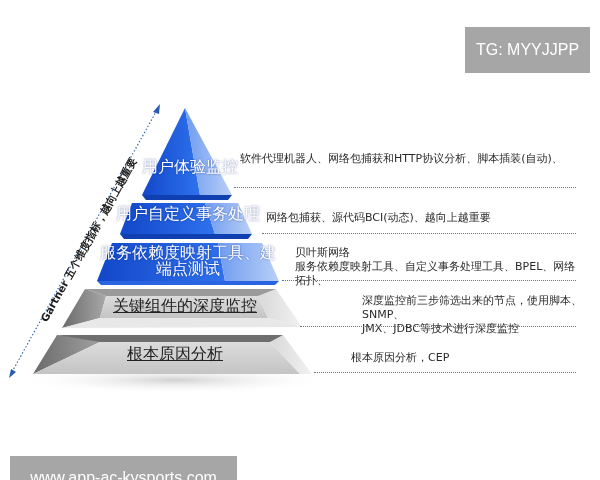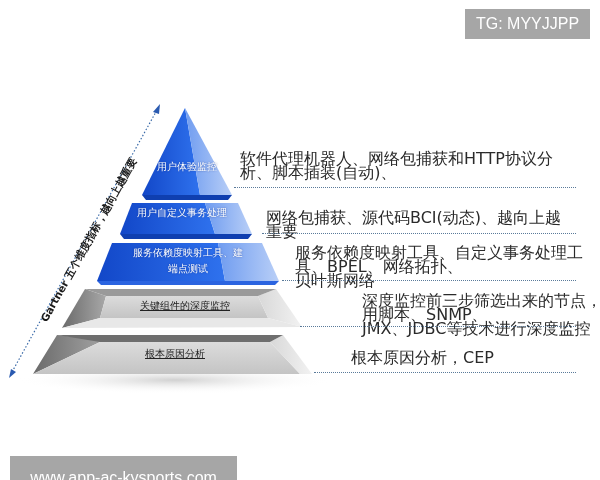--- a/index.html
+++ b/index.html
@@ -1,23 +1,23 @@
 <!DOCTYPE html>
 <html><head>
 <meta charset="utf-8">
 <style>
   html, body { margin:0; padding:0; }
   body { width:600px; height:480px; background:#ffffff; position:relative; overflow:hidden;
          font-family:"DejaVu Sans", "Liberation Sans", sans-serif; }
   .stage { position:absolute; left:0; top:0; width:600px; height:480px; }
   svg.pyr { position:absolute; left:0; top:0; }
-  .tier-label { position:absolute; text-align:center; font-size:10px; line-height:16px; white-space:nowrap; }
+  .tier-label { position:absolute; text-align:center; font-size:16px; line-height:16px; white-space:nowrap; }
   .tier-label.blue { color:#ffffff; text-shadow:0 0 2px rgba(0,30,120,0.6); }
   .tier-label.gray { color:#222222;text-decoration:underline; }
-  .desc { position:absolute; font-size:16px; line-height:14px; color:#2a2a2a; }
+  .desc { position:absolute; font-size:11px; line-height:14px; color:#2a2a2a; }
   .dotline { position:absolute; height:0; border-top:1px dotted #5a7a9a; }
   .axis-label { position:absolute; font-size:10.5px; font-weight:bold; color:#1a1a1a;
                 white-space:nowrap; transform-origin:0 0; }
   .badge { position:absolute; background:#a6a6a6; color:#ffffff; font-size:16px;
            font-family:"Liberation Sans", sans-serif; display:flex; align-items:center; justify-content:center; }
 </style>
 </head>
 <body>
 
 <div class="stage">
@@ -88,50 +88,50 @@
     <g>
       <line x1="12" y1="372" x2="157" y2="110" stroke="#3a6aa8" stroke-width="1.2" stroke-dasharray="1.5,2"></line>
       <polygon points="160,104 153,112 159,114" fill="#2a5ab0"></polygon>
       <polygon points="9,378 11,369 16,372" fill="#2a5ab0"></polygon>
     </g>
   </svg>
 
   <div class="axis-label" style="left:38px; top:318px; transform:rotate(-61deg);">Gartner 五个维度指标，越向上越重要</div>
 
   <div class="tier-label blue" style="left:142px; top:159px; width:90px;">用户体验监控</div>
-  <div class="tier-label blue" style="left:116px; top:206px; width:132px;font-family:Liberation Mono, monospace;">用户自定义事务处理</div>
+  <div class="tier-label blue" style="left:116px; top:206px; width:132px;">用户自定义事务处理</div>
   <div class="tier-label blue" style="left:97px; top:245px; width:182px;">
     <div>服务依赖度映射工具、建</div>
     <div>端点测试</div>
   </div>
   <div class="tier-label gray" style="left:80px; top:298px; width:210px;">关键组件的深度监控</div>
   <div class="tier-label gray" style="left:60px; top:346px; width:230px;">根本原因分析</div>
 
   <div class="desc" style="left:240px; top:152px; width:330px;">
     <div>软件代理机器人、网络包捕获和HTTP协议分析、脚本插装(自动)、</div>
   </div>
   <div class="dotline" style="left:234px; top:187px; width:342px;"></div>
 
   <div class="desc" style="left:266px; top:211px; width:310px;">
     <div>网络包捕获、源代码BCI(动态)、越向上越重要</div>
   </div>
   <div class="dotline" style="left:262px; top:233px; width:314px;"></div>
 
   <div class="desc" style="left:295px; top:246px; width:290px;">
+    <div>贝叶斯网络</div>
     <div>服务依赖度映射工具、自定义事务处理工具、BPEL、网络拓扑、</div>
-    <div>贝叶斯网络</div>
   </div>
   <div class="dotline" style="left:282px; top:280px; width:294px;"></div>
 
   <div class="desc" style="left:322px; top:294px; width:260px;margin-left:40px;">
     <div>深度监控前三步筛选出来的节点，使用脚本、SNMP、</div>
     <div>JMX、JDBC等技术进行深度监控</div>
   </div>
   <div class="dotline" style="left:300px; top:326px; width:276px;"></div>
 
   <div class="desc" style="left:351px; top:351px; width:220px;">
     <div>根本原因分析，CEP</div>
   </div>
   <div class="dotline" style="left:314px; top:372px; width:262px;"></div>
 
-  <div class="badge" style="left:465px; top:9px; width:125px; height:30px;">TG: MYYJJPP</div>
+  <div class="badge" style="left:465px; top:27px; width:125px; height:46px;">TG: MYYJJPP</div>
   <div class="badge" style="left:10px; top:456px; width:227px; height:44px;">www.app-ac-kysports.com</div>
 </div>
 
 </body></html>

